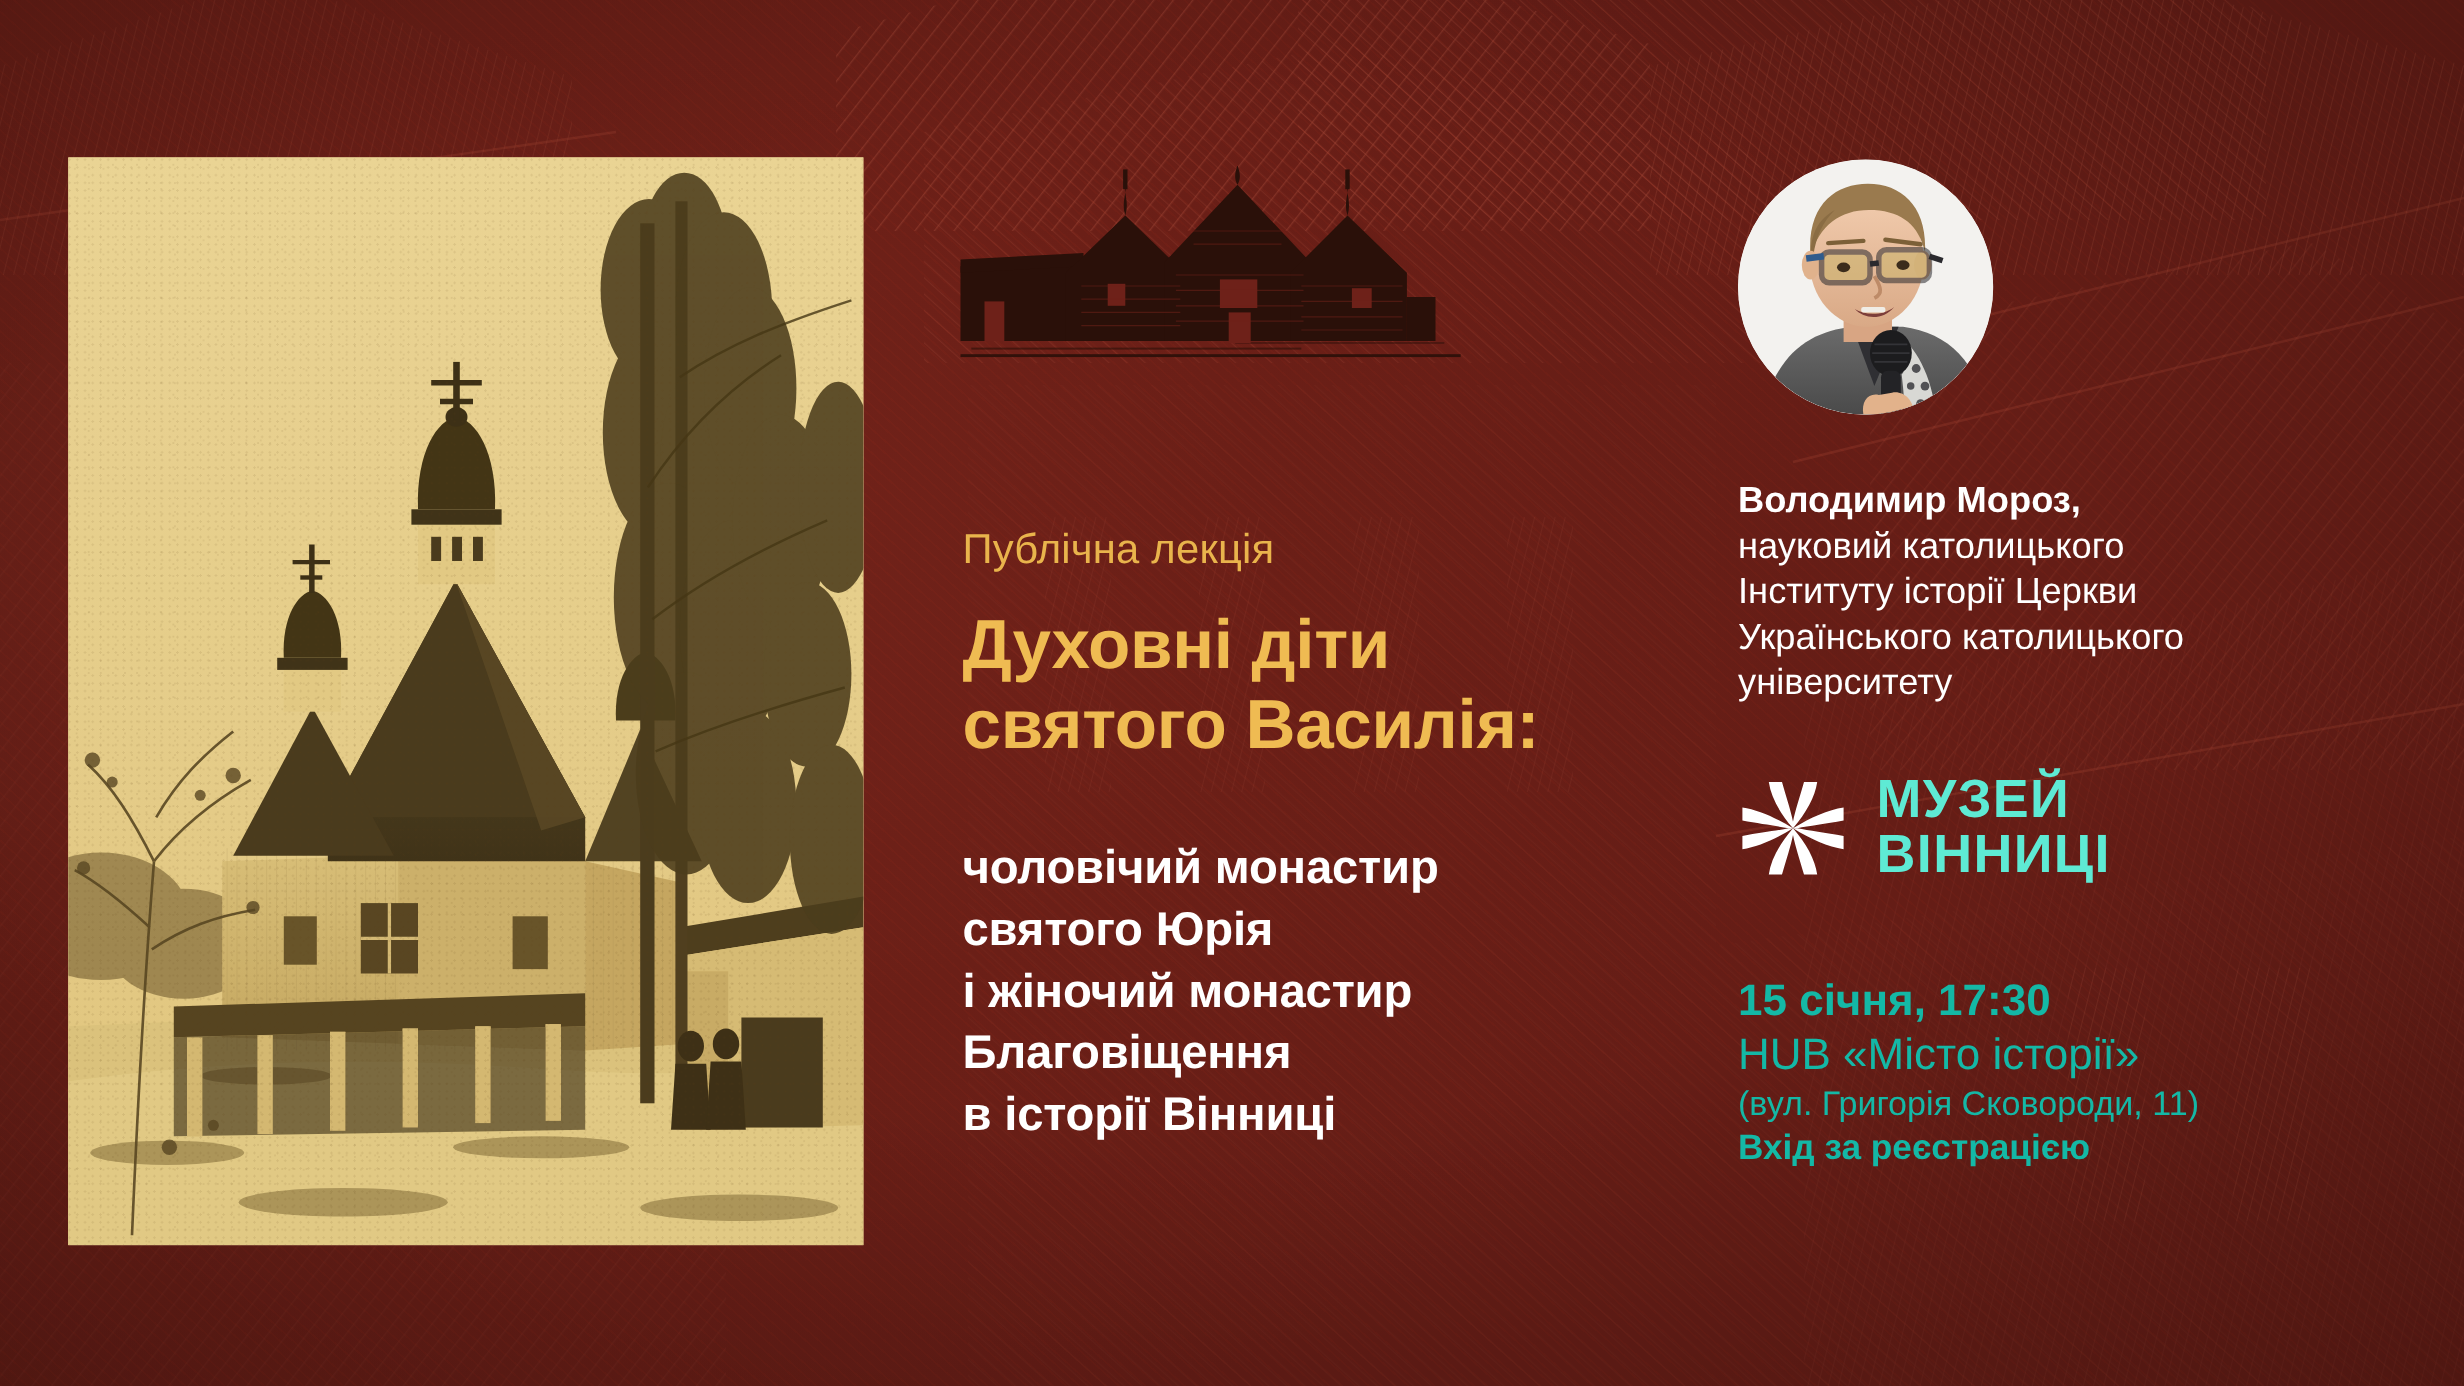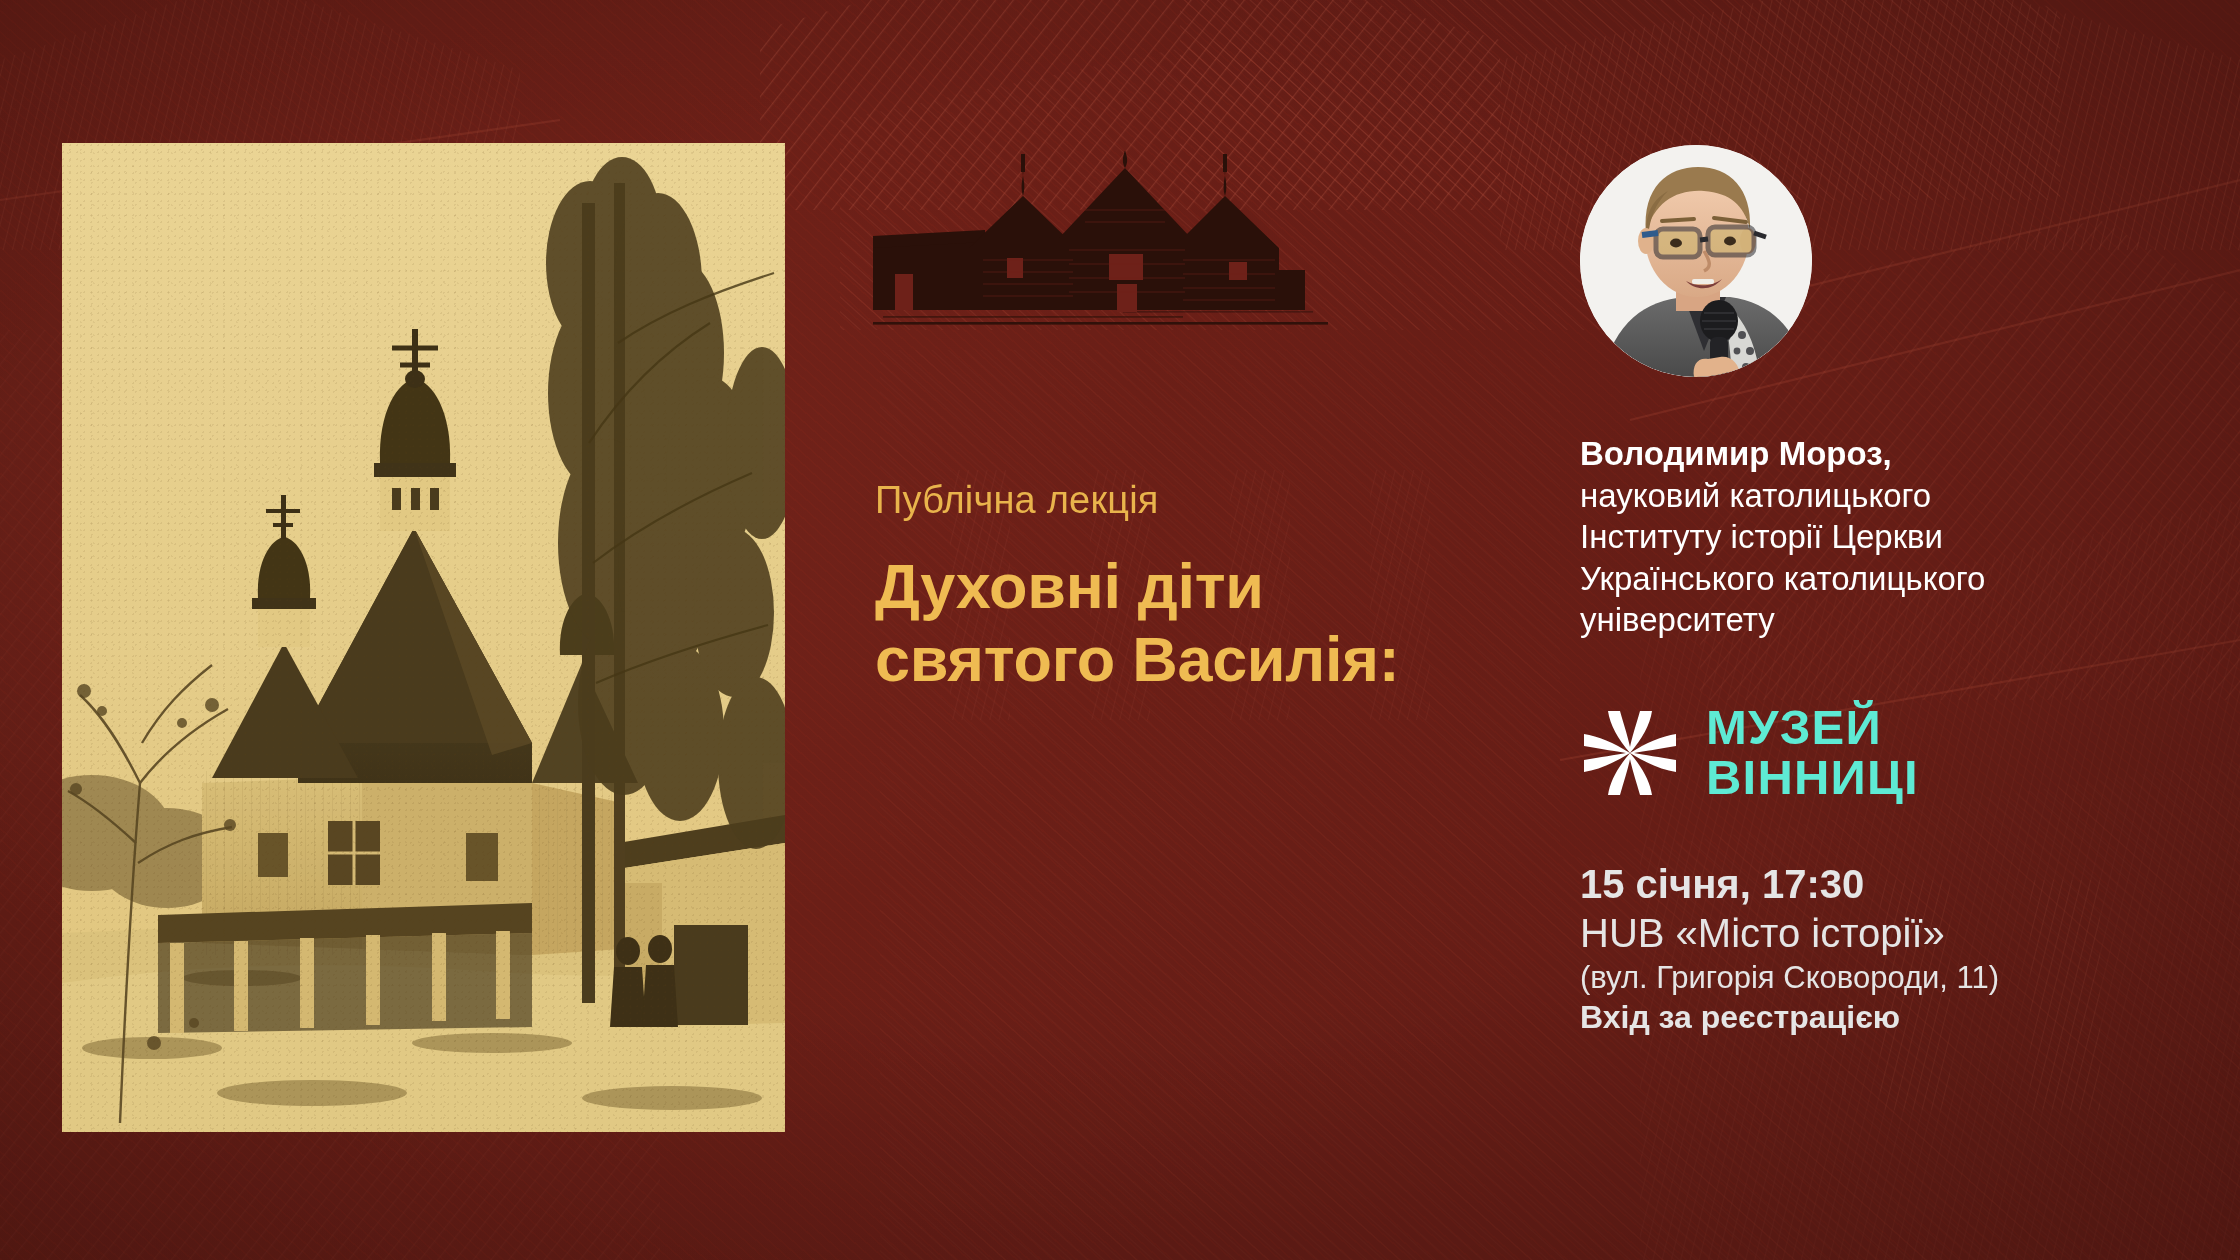--- a/index.html
+++ b/index.html
@@ -120,22 +120,22 @@
   .logo-mark{width:100px;height:100px;flex:0 0 auto;}
   .logo-mark svg{display:block;width:100%;height:100%;}
   .logo-text{
     color:#5eead4;
     font-size:49px;font-weight:700;line-height:1.02;
     letter-spacing:1.2px;
   }
   .logo-text span{display:block;}
 
   .event{
-    margin-top:58px;
-    color:#e5e5e5;
+    margin-top:84px;
+    color:#14b8a6;
     line-height:1.18;
   }
   .ev-date{font-size:40px;font-weight:700;display:block;}
   .ev-venue{font-size:40px;font-weight:400;display:block;margin-top:2px;}
   .ev-addr{font-size:31px;font-weight:400;display:block;margin-top:3px;}
   .ev-note{font-size:32px;font-weight:700;display:block;margin-top:2px;}
 </style>
 </head>
 <body>
 
@@ -416,20 +416,27 @@
       </g>
     </svg>
 
     <div class="eyebrow">Публічна лекція</div>
 
     <div class="title">
       <div>Духовні діти</div>
       <div>святого Василія:</div>
     </div>
 
+    <div class="subtitle">
+      <div>чоловічий монастир</div>
+      <div>святого Юрія</div>
+      <div>і жіночий монастир</div>
+      <div>Благовіщення</div>
+      <div>в історії Вінниці</div>
+    </div>
   </div>
 
   <div class="right">
 
     <div class="avatar">
       <svg viewBox="0 0 232 232" xmlns="http://www.w3.org/2000/svg">
         <defs>
           <clipPath id="circ">
               <circle cx="116" cy="116" r="116"></circle>
             </clipPath>

